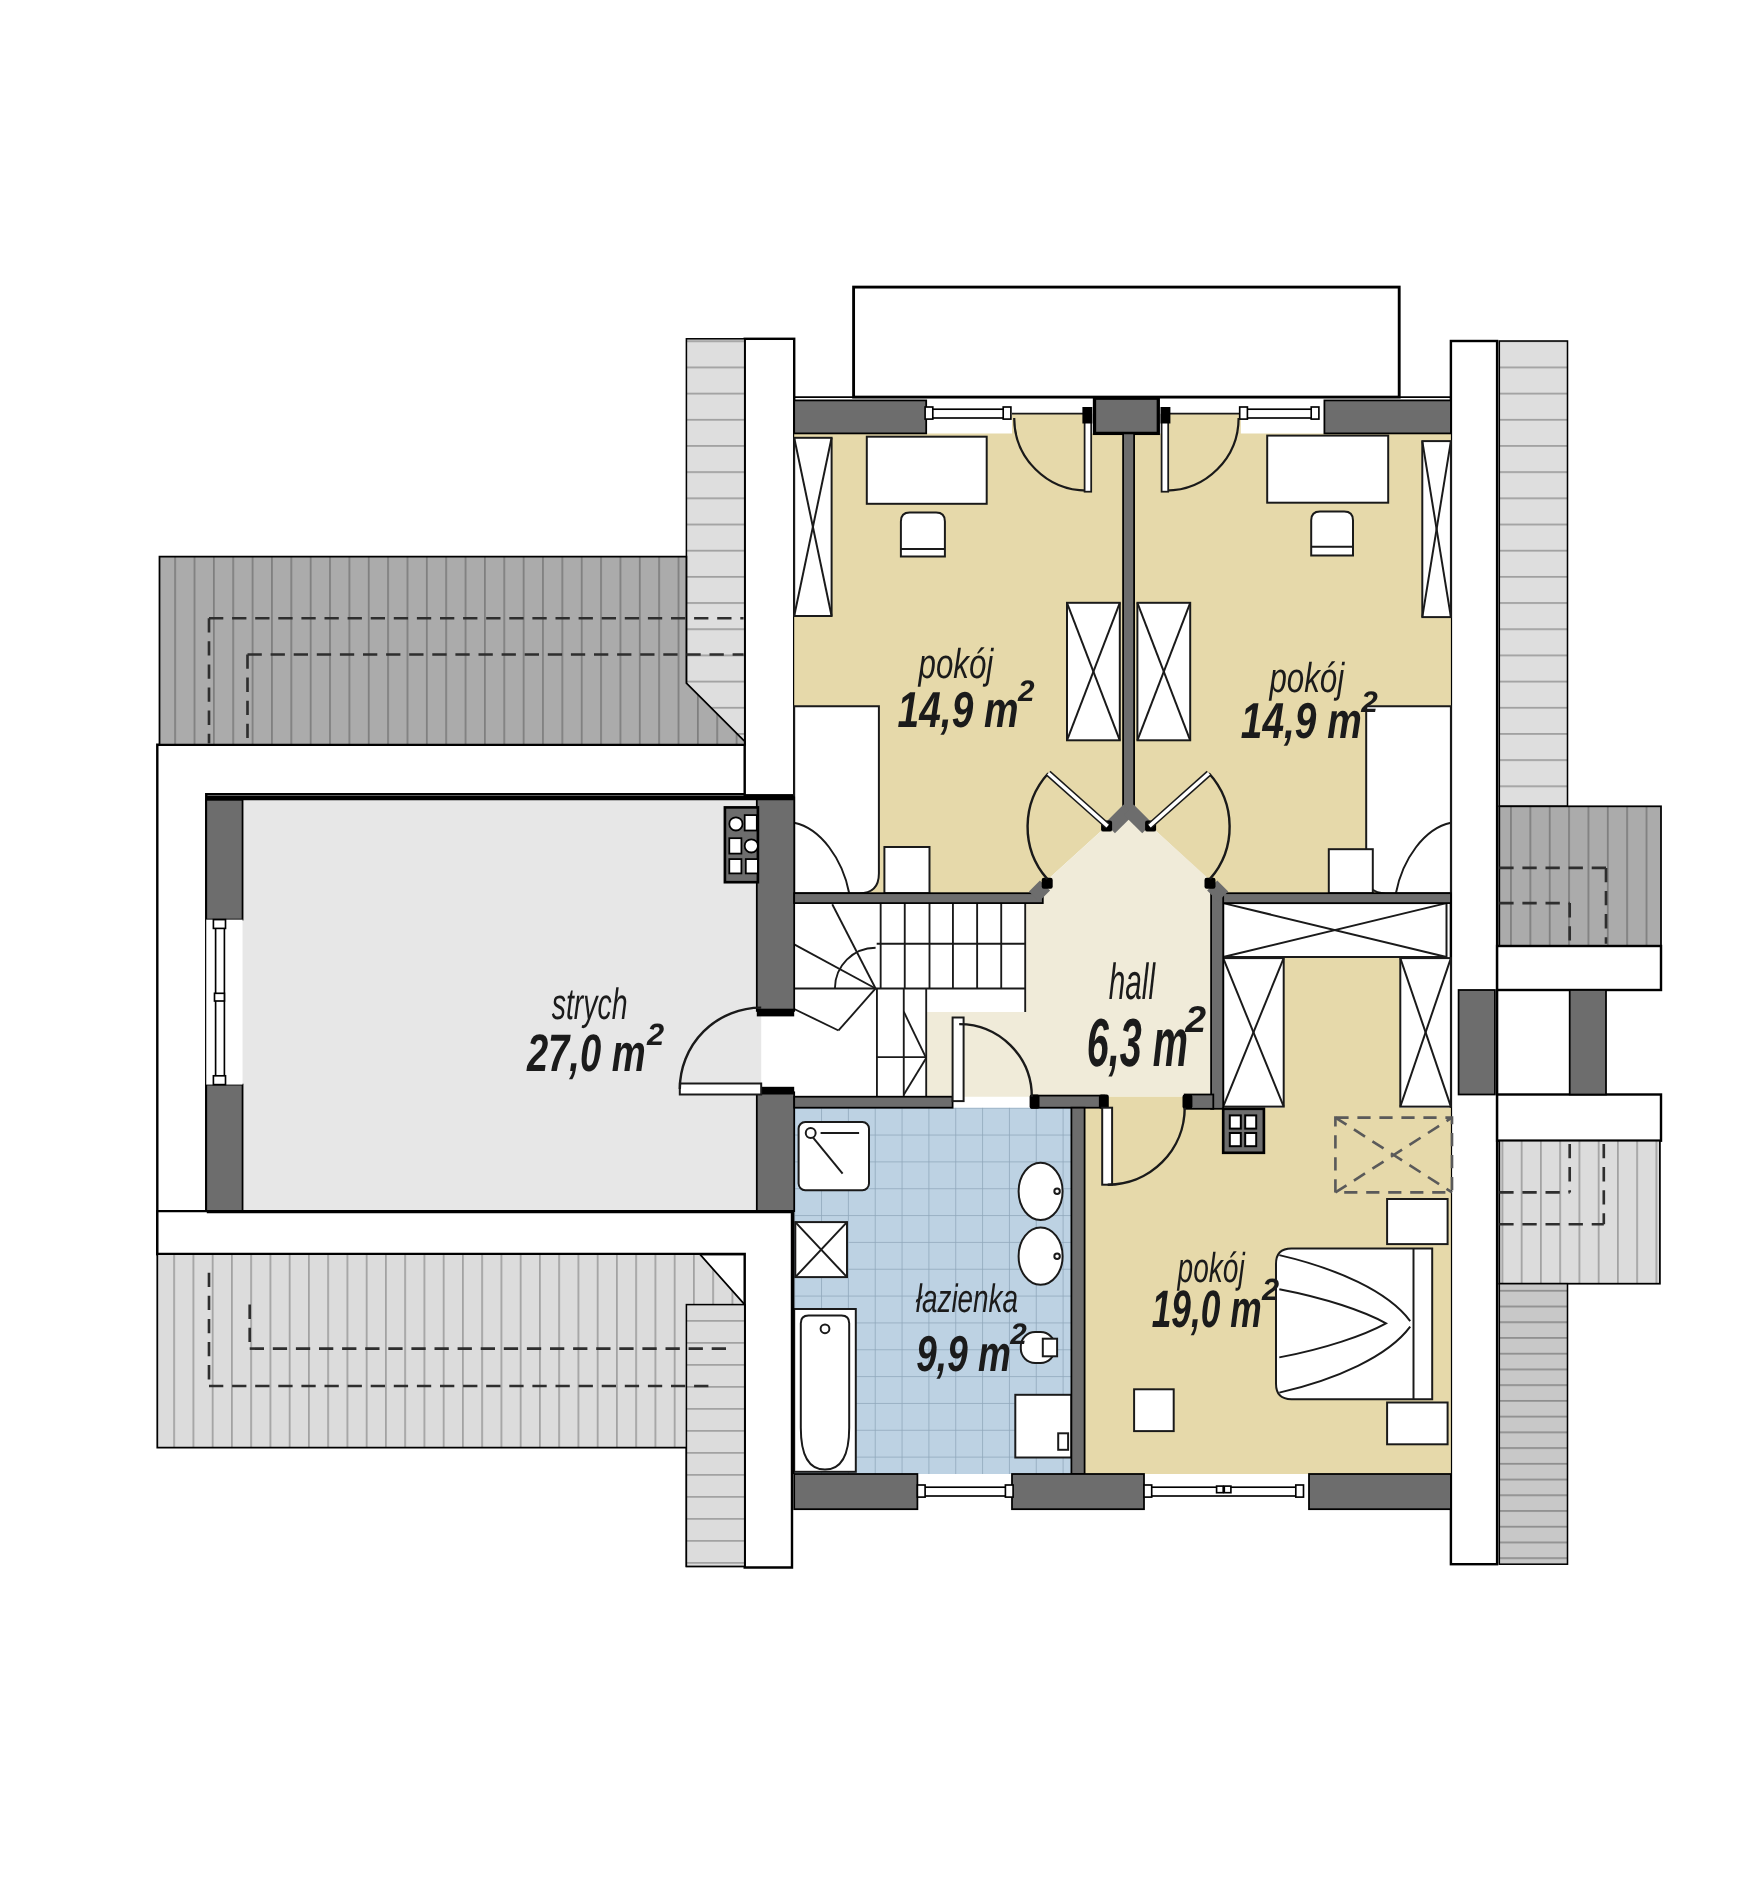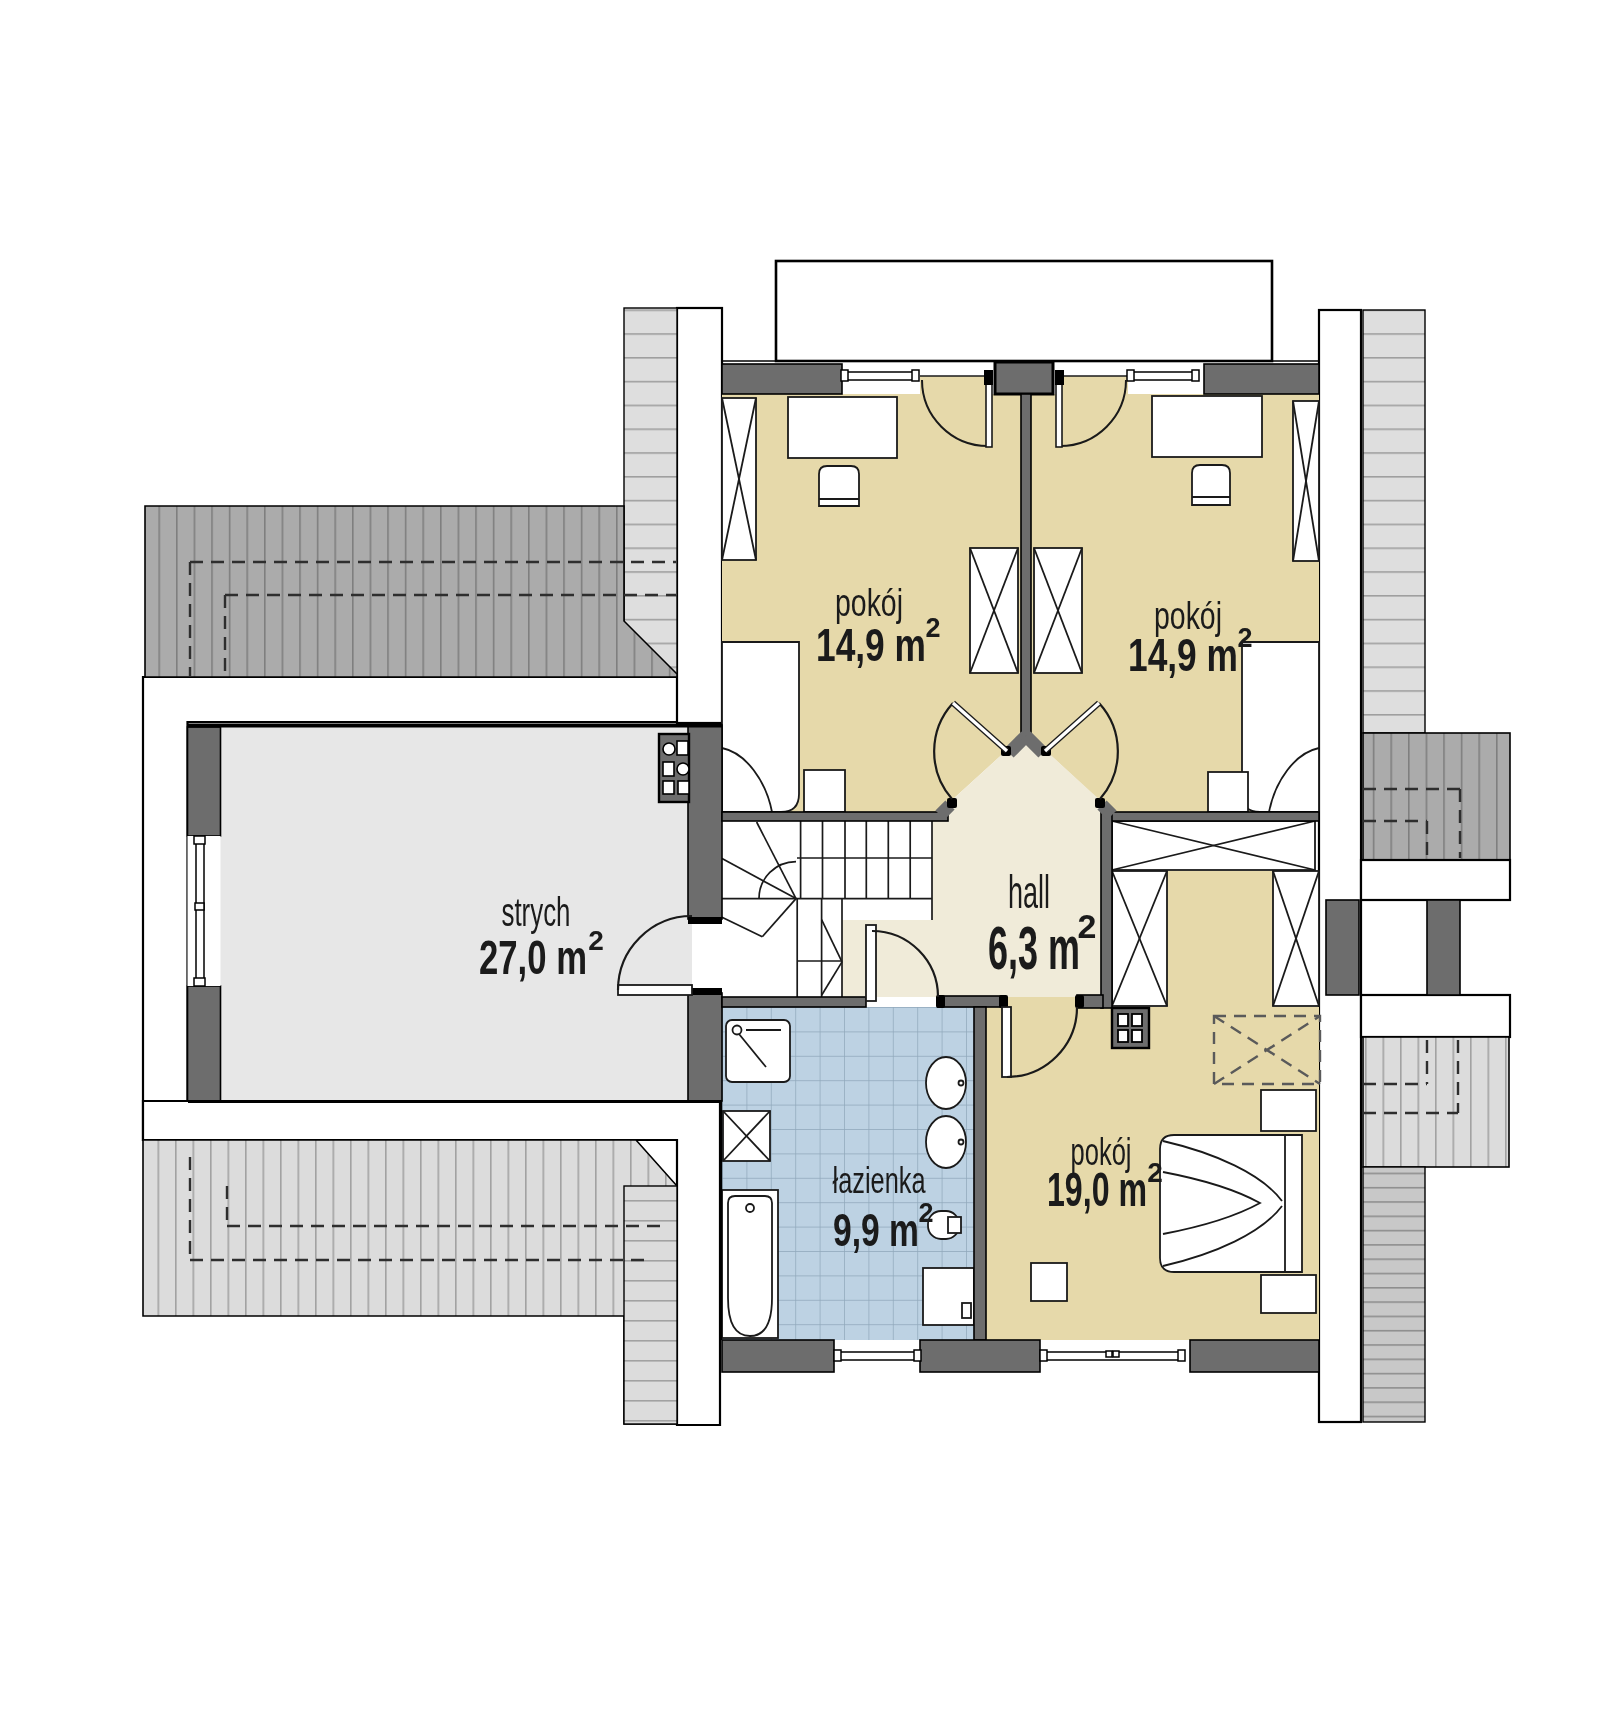--- a/index.html
+++ b/index.html
@@ -1,16 +1,16 @@
 <!DOCTYPE html>
 <html><head>
 <meta charset="utf-8">
 <style>
   html,body{margin:0;padding:0;background:#fff;}
-  .wrap{width:1600px;height:1725px;position:relative;overflow:hidden;}
+  .wrap{width:1600px;height:1725px;position:relative;overflow:hidden;font-style:italic;}
   text{font-family:"Liberation Sans",sans-serif;fill:#1b1b1b;}
 </style>
 </head>
 <body>
 <div class="wrap">
 <svg width="1600" height="1725" viewBox="0 0 1600 1725">
 <defs>
 <pattern id="pdv" width="17.6" height="12" patternUnits="userSpaceOnUse">
           <rect width="17.6" height="12" fill="#ababab"></rect>
           <line x1="0.8" y1="0" x2="0.8" y2="12" stroke="#7f7f7f" stroke-width="1.6"></line>

